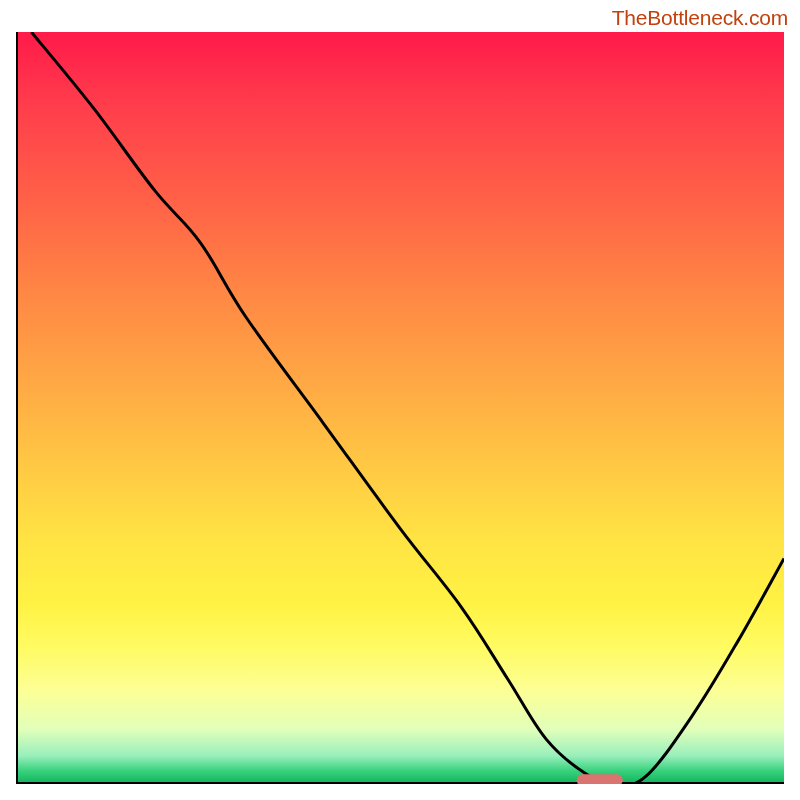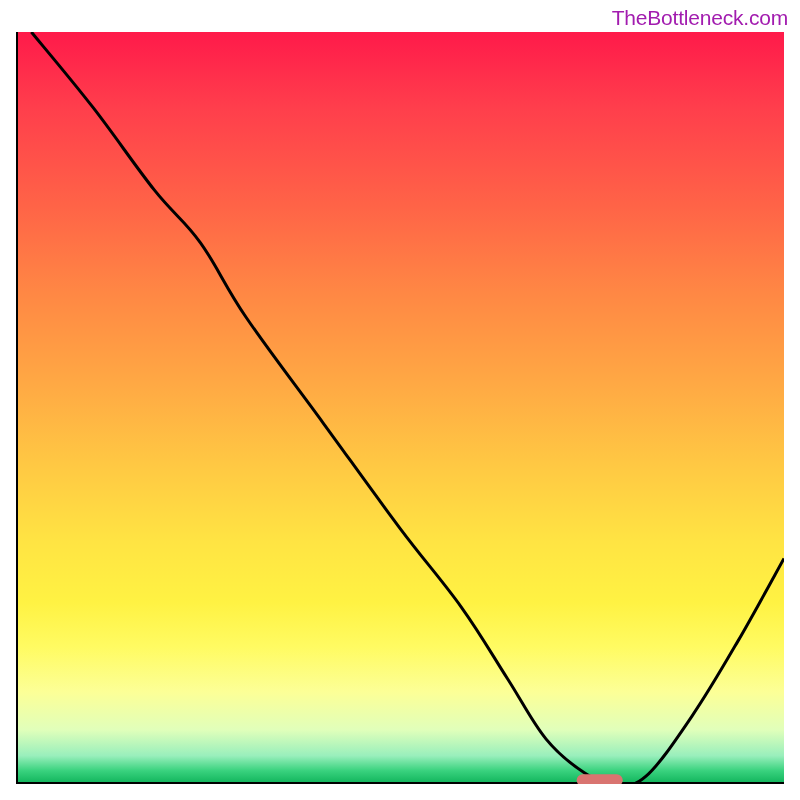--- a/index.html
+++ b/index.html
@@ -56,21 +56,21 @@
   }
   .marker {
     fill: #d97470;
   }
   .watermark {
     position: absolute;
     top: 6px;
     right: 12px;
     font-family: Arial, Helvetica, sans-serif;
     font-size: 21px;
-    color: #a21caf;
+    color: #c2410c;
     font-weight: 500;
     letter-spacing: -0.2px;
   }
 </style>
 </head>
 <body>
 
 <div class="chart-container">
 
   <div class="plot-area"></div>

